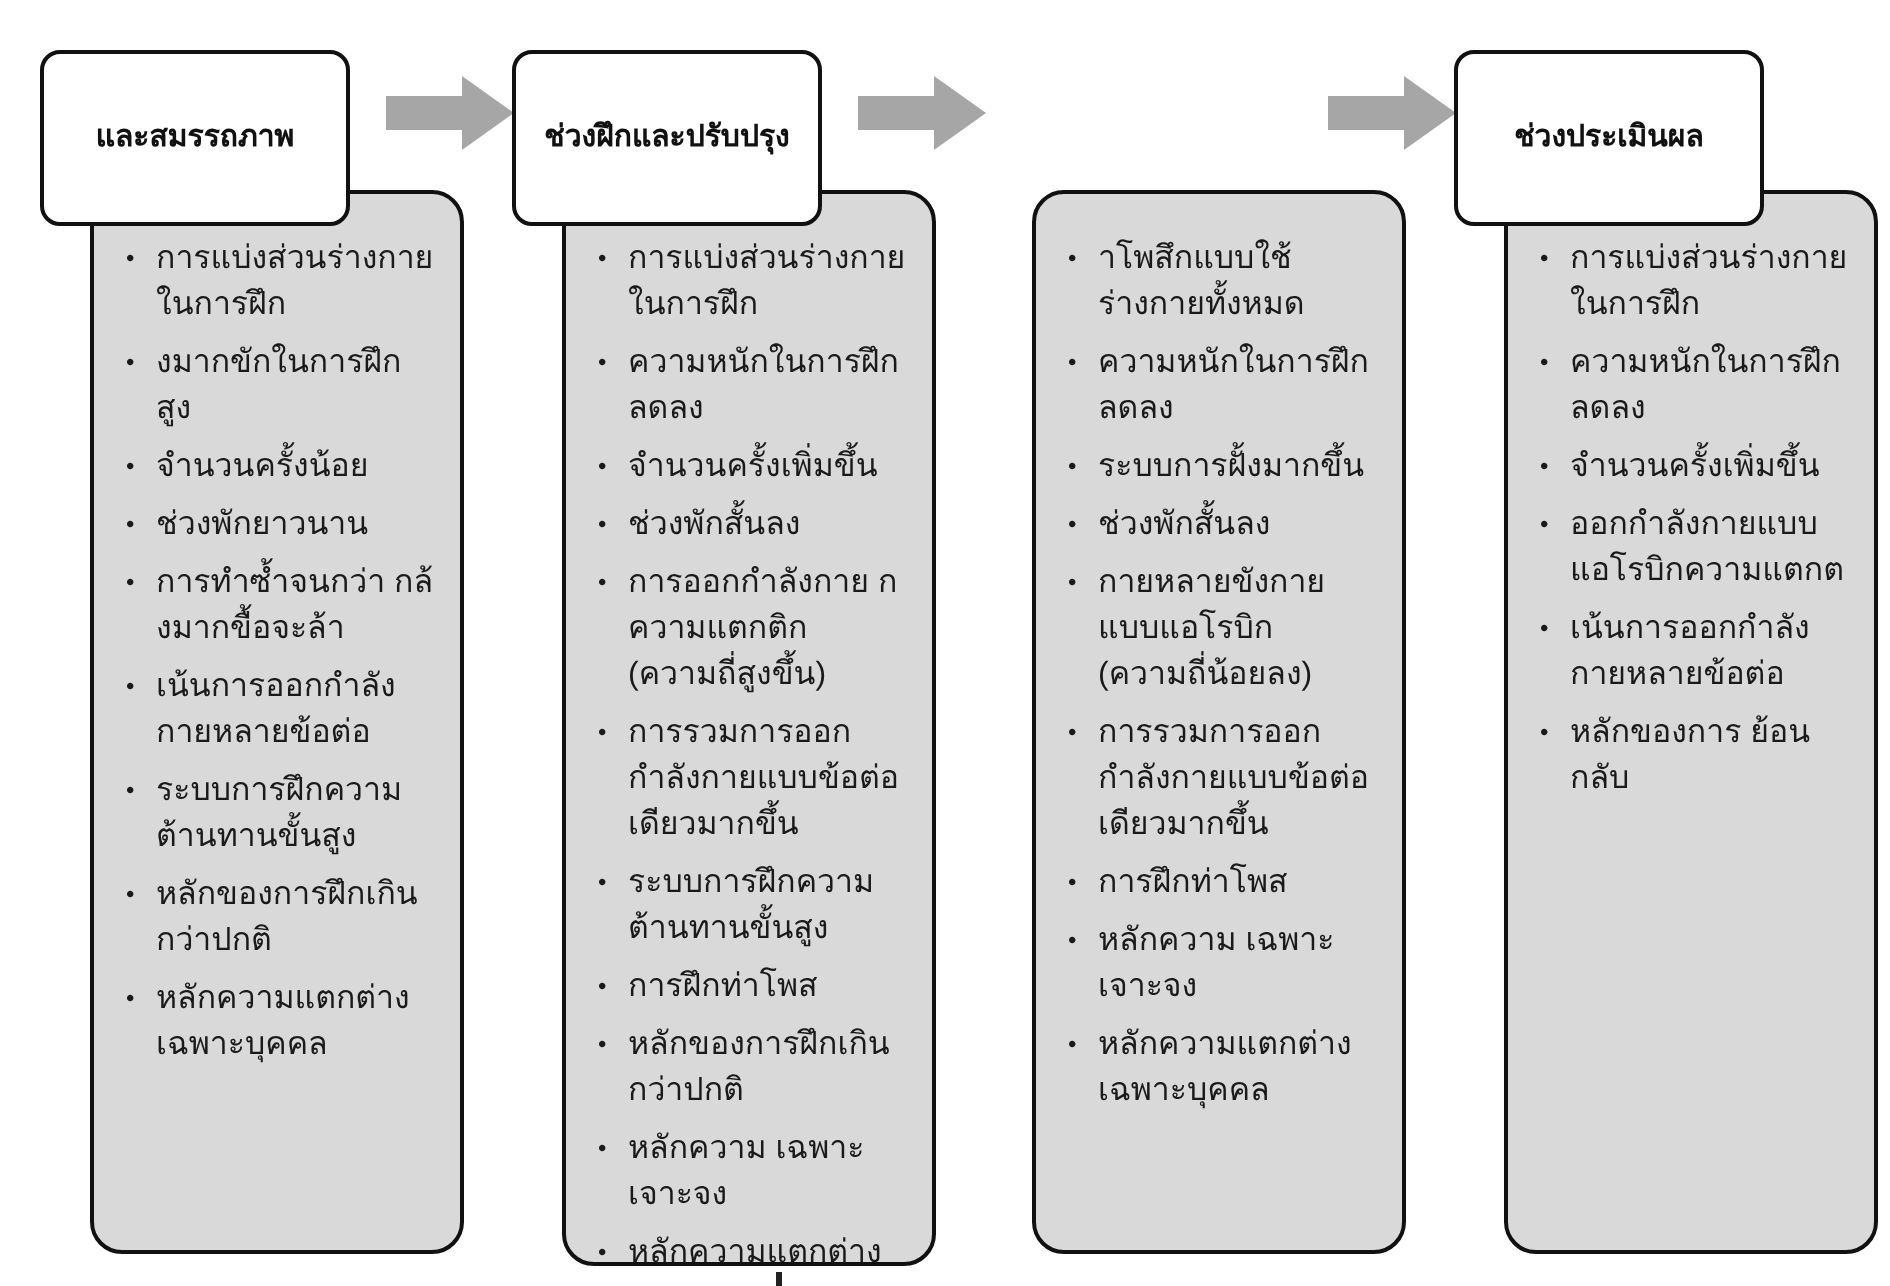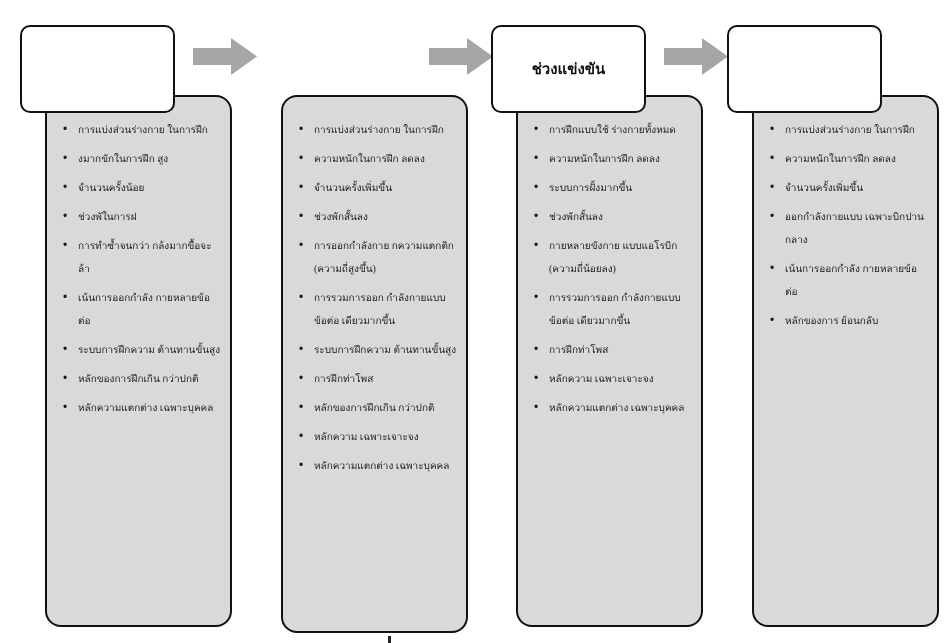--- a/index.html
+++ b/index.html
@@ -63,25 +63,24 @@
     color: #1a1a1a;
   }
   .bullet {
     flex: 0 0 15px;
     font-size: 12px;
     line-height: 23px;
     color: #1a1a1a;
   }
   .item-text {
     flex: 1 1 auto;
-    font-size: 10px;
+    font-size: 16px;
     line-height: 23px;
     overflow-wrap: break-word;
     word-break: normal;
-    font-family: Liberation Serif, serif;
   }
 
   .arrow { position: absolute; top: 38px; width: 64px; height: 37px; }
   .a0 { left: 193px; }
   .a1 { left: 429px; }
   .a2 { left: 664px; }
   .arrow svg { display: block; width: 64px; height: 37px; }
 
   .caption-fragment {
     position: absolute;
@@ -111,21 +110,21 @@
     <span class="item-text">งมากขักในการฝึก สูง</span>
   </li>
 
   <li class="item">
     <span class="bullet">•</span>
     <span class="item-text">จำนวนครั้งน้อย</span>
   </li>
 
   <li class="item">
     <span class="bullet">•</span>
-    <span class="item-text">ช่วงพัในการฝ</span>
+    <span class="item-text">ช่วงพักยาวนาน</span>
   </li>
 
   <li class="item">
     <span class="bullet">•</span>
     <span class="item-text">การทำซ้ำจนกว่า กล้งมากขื้อจะล้า</span>
   </li>
 
   <li class="item">
     <span class="bullet">•</span>
     <span class="item-text">เน้นการออกกำลัง กายหลายข้อต่อ</span>
@@ -142,20 +141,21 @@
   </li>
 
   <li class="item">
     <span class="bullet">•</span>
     <span class="item-text">หลักความแตกต่าง เฉพาะบุคคล</span>
   </li>
 </ul>
     </div>
     <div class="header-box">
       <div class="title">
+          <div>และสมรรถภาพ</div>
         </div>
     </div>
   </div>
 
   <div class="arrow a0">
     <svg viewBox="0 0 64 37" xmlns="http://www.w3.org/2000/svg">
       <polygon points="0,10 38,10 38,0 64,18.5 38,37 38,27 0,27" fill="#a6a6a6"></polygon>
     </svg>
   </div>
 
@@ -211,34 +211,39 @@
     <span class="bullet">•</span>
     <span class="item-text">หลักความ เฉพาะเจาะจง</span>
   </li>
 
   <li class="item">
     <span class="bullet">•</span>
     <span class="item-text">หลักความแตกต่าง เฉพาะบุคคล</span>
   </li>
 </ul>
     </div>
+    <div class="header-box">
+      <div class="title">
+          <div>ช่วงฝึกและปรับปรุง</div>
+        </div>
+    </div>
   </div>
 
   <div class="arrow a1">
     <svg viewBox="0 0 64 37" xmlns="http://www.w3.org/2000/svg">
       <polygon points="0,10 38,10 38,0 64,18.5 38,37 38,27 0,27" fill="#a6a6a6"></polygon>
     </svg>
   </div>
 
   <div class="phase p2">
     <div class="list-box">
       <ul class="items">
   <li class="item">
     <span class="bullet">•</span>
-    <span class="item-text">การฝึกแบบใช้ ร่างกายทั้งหมด</span>
+    <span class="item-text">าโพสึกแบบใช้ ร่างกายทั้งหมด</span>
   </li>
 
   <li class="item">
     <span class="bullet">•</span>
     <span class="item-text">ความหนักในการฝึก ลดลง</span>
   </li>
 
   <li class="item">
     <span class="bullet">•</span>
     <span class="item-text">ระบบการฝั้งมากขึ้น</span>
@@ -267,25 +272,20 @@
   <li class="item">
     <span class="bullet">•</span>
     <span class="item-text">หลักความ เฉพาะเจาะจง</span>
   </li>
 
   <li class="item">
     <span class="bullet">•</span>
     <span class="item-text">หลักความแตกต่าง เฉพาะบุคคล</span>
   </li>
 </ul>
-    </div>
-    <div class="header-box">
-      <div class="title">
-          <div>ช่วงแข่งขัน</div>
-        </div>
     </div>
   </div>
 
   <div class="arrow a2">
     <svg viewBox="0 0 64 37" xmlns="http://www.w3.org/2000/svg">
       <polygon points="0,10 38,10 38,0 64,18.5 38,37 38,27 0,27" fill="#a6a6a6"></polygon>
     </svg>
   </div>
 
   <div class="phase p3">
@@ -301,32 +301,33 @@
     <span class="item-text">ความหนักในการฝึก ลดลง</span>
   </li>
 
   <li class="item">
     <span class="bullet">•</span>
     <span class="item-text">จำนวนครั้งเพิ่มขึ้น</span>
   </li>
 
   <li class="item">
     <span class="bullet">•</span>
-    <span class="item-text">ออกกำลังกายแบบ เฉพาะบิกปานกลาง</span>
+    <span class="item-text">ออกกำลังกายแบบ แอโรบิกความแตกต</span>
   </li>
 
   <li class="item">
     <span class="bullet">•</span>
     <span class="item-text">เน้นการออกกำลัง กายหลายข้อต่อ</span>
   </li>
 
   <li class="item">
     <span class="bullet">•</span>
     <span class="item-text">หลักของการ ย้อนกลับ</span>
   </li>
 </ul>
     </div>
     <div class="header-box">
       <div class="title">
+          <div>ช่วงประเมินผล</div>
         </div>
     </div>
   </div>
 </div>
 
 </body></html>

